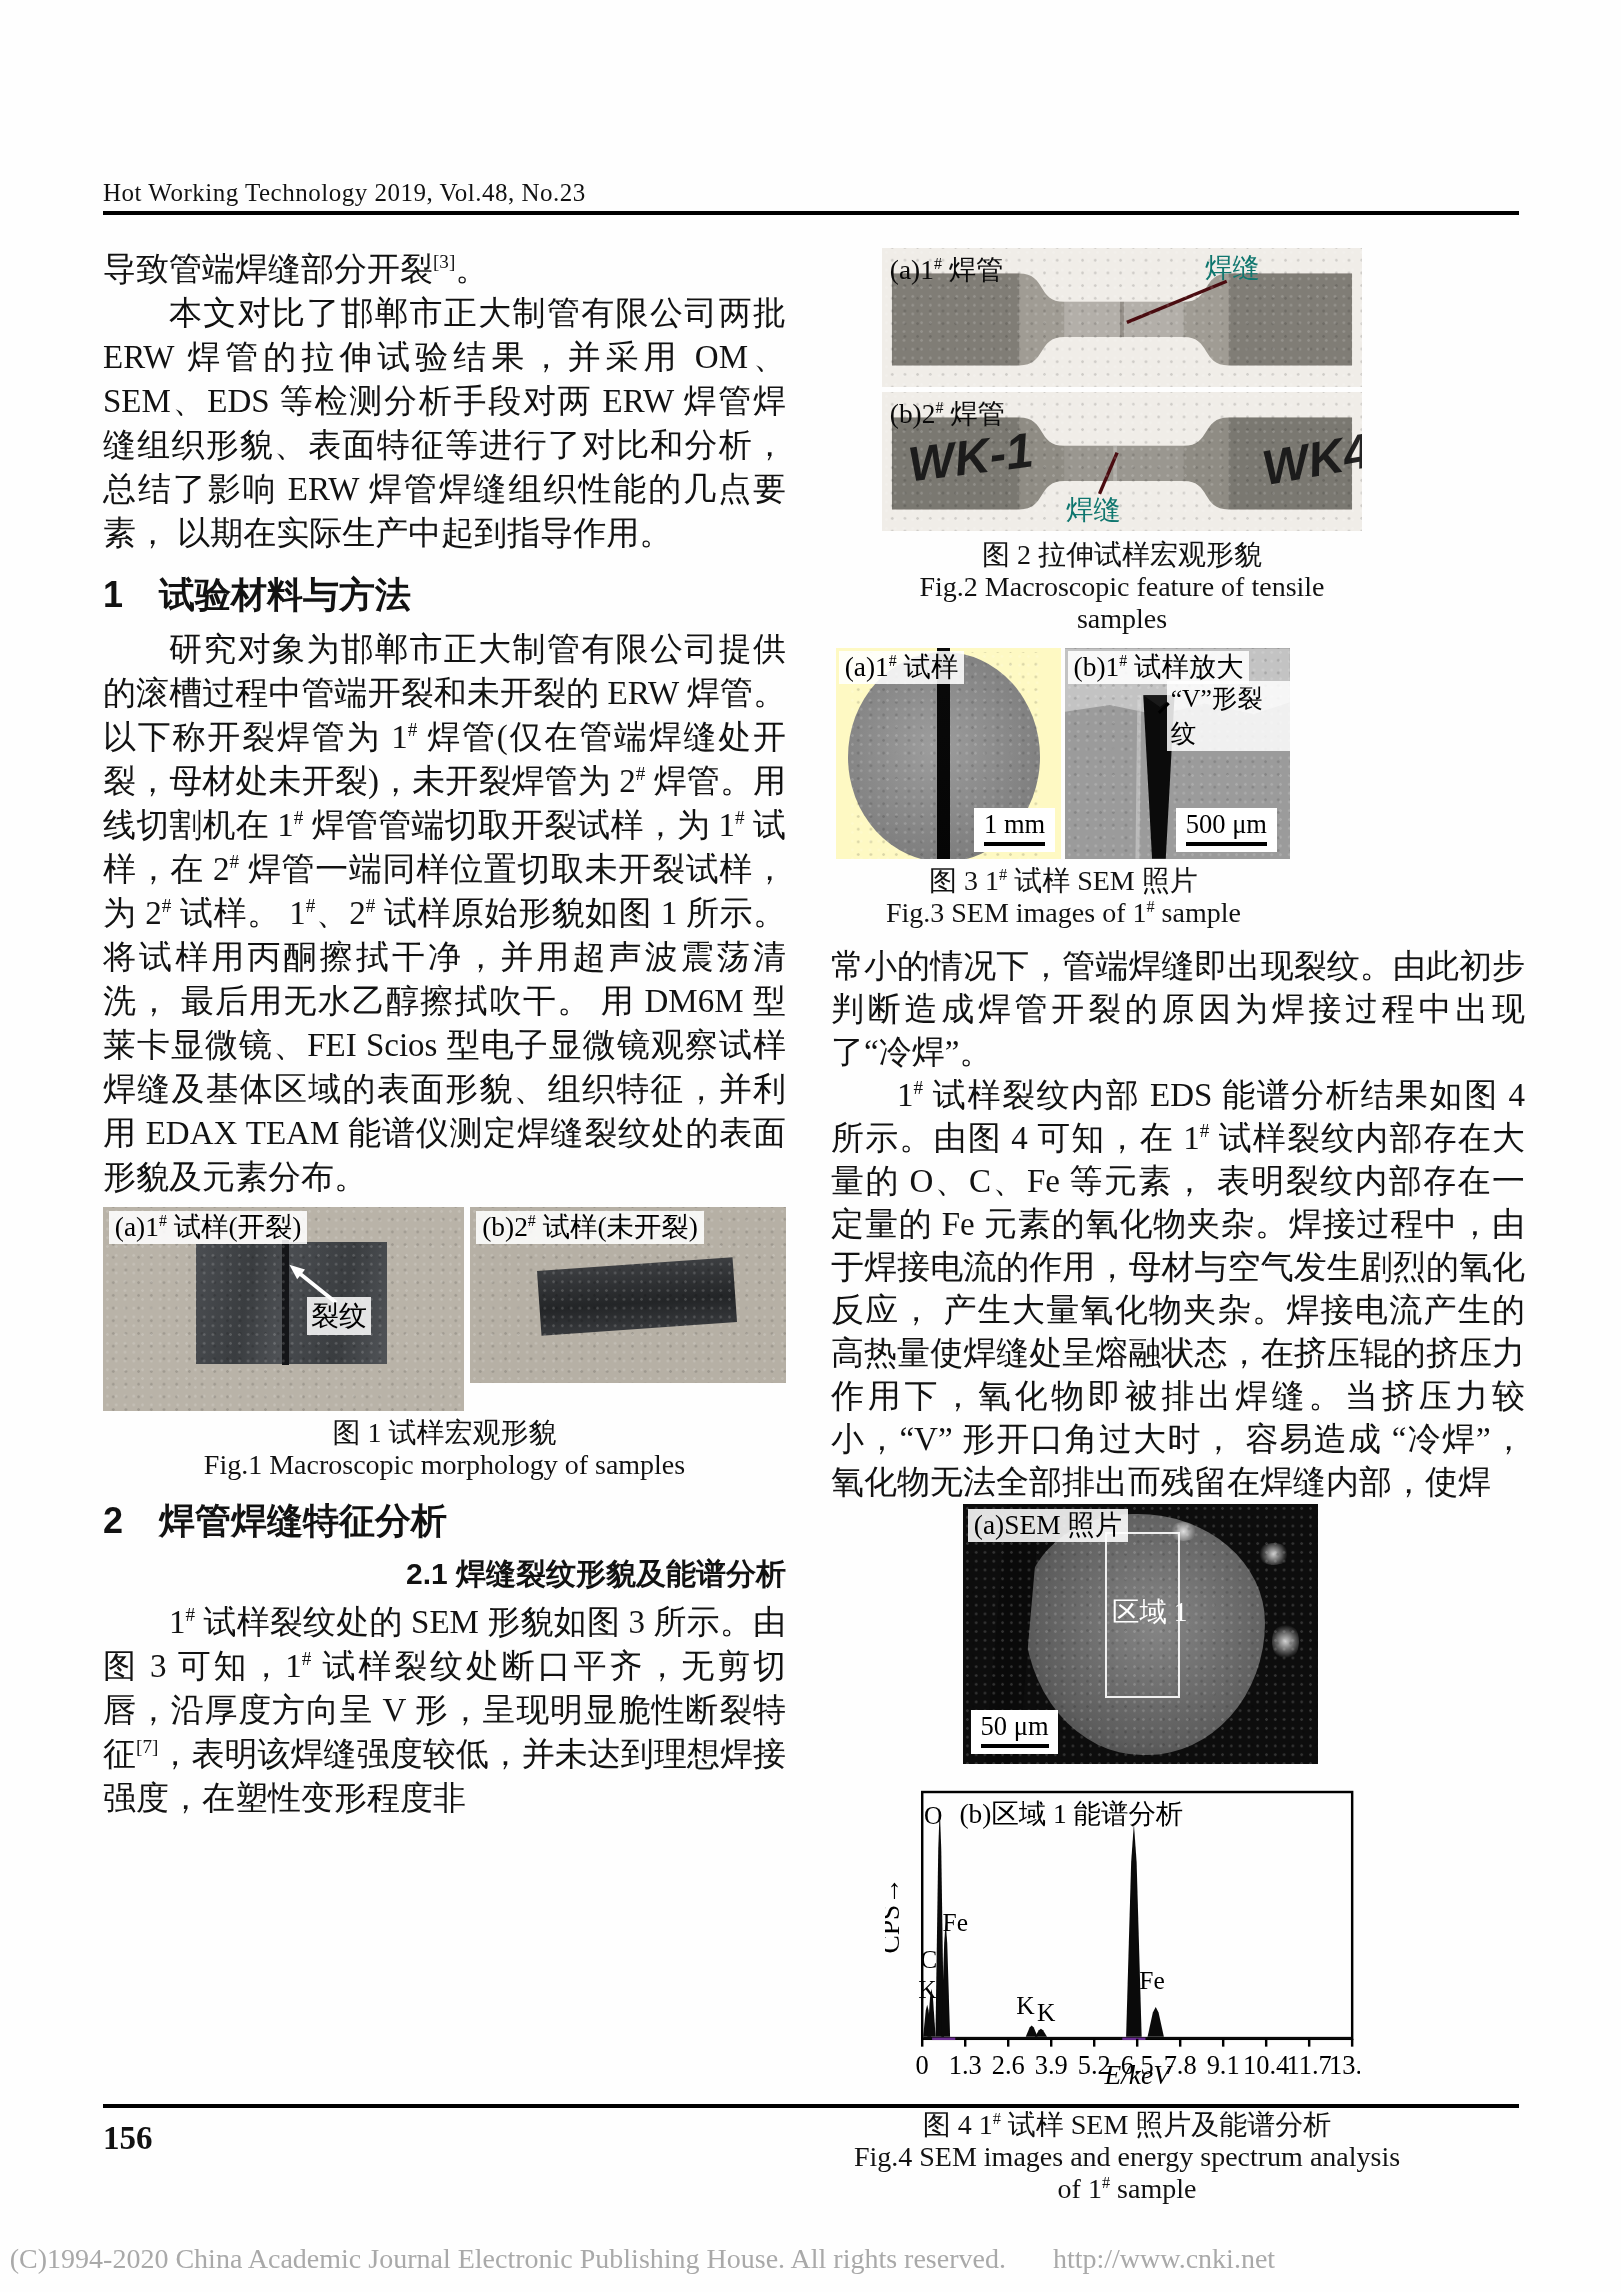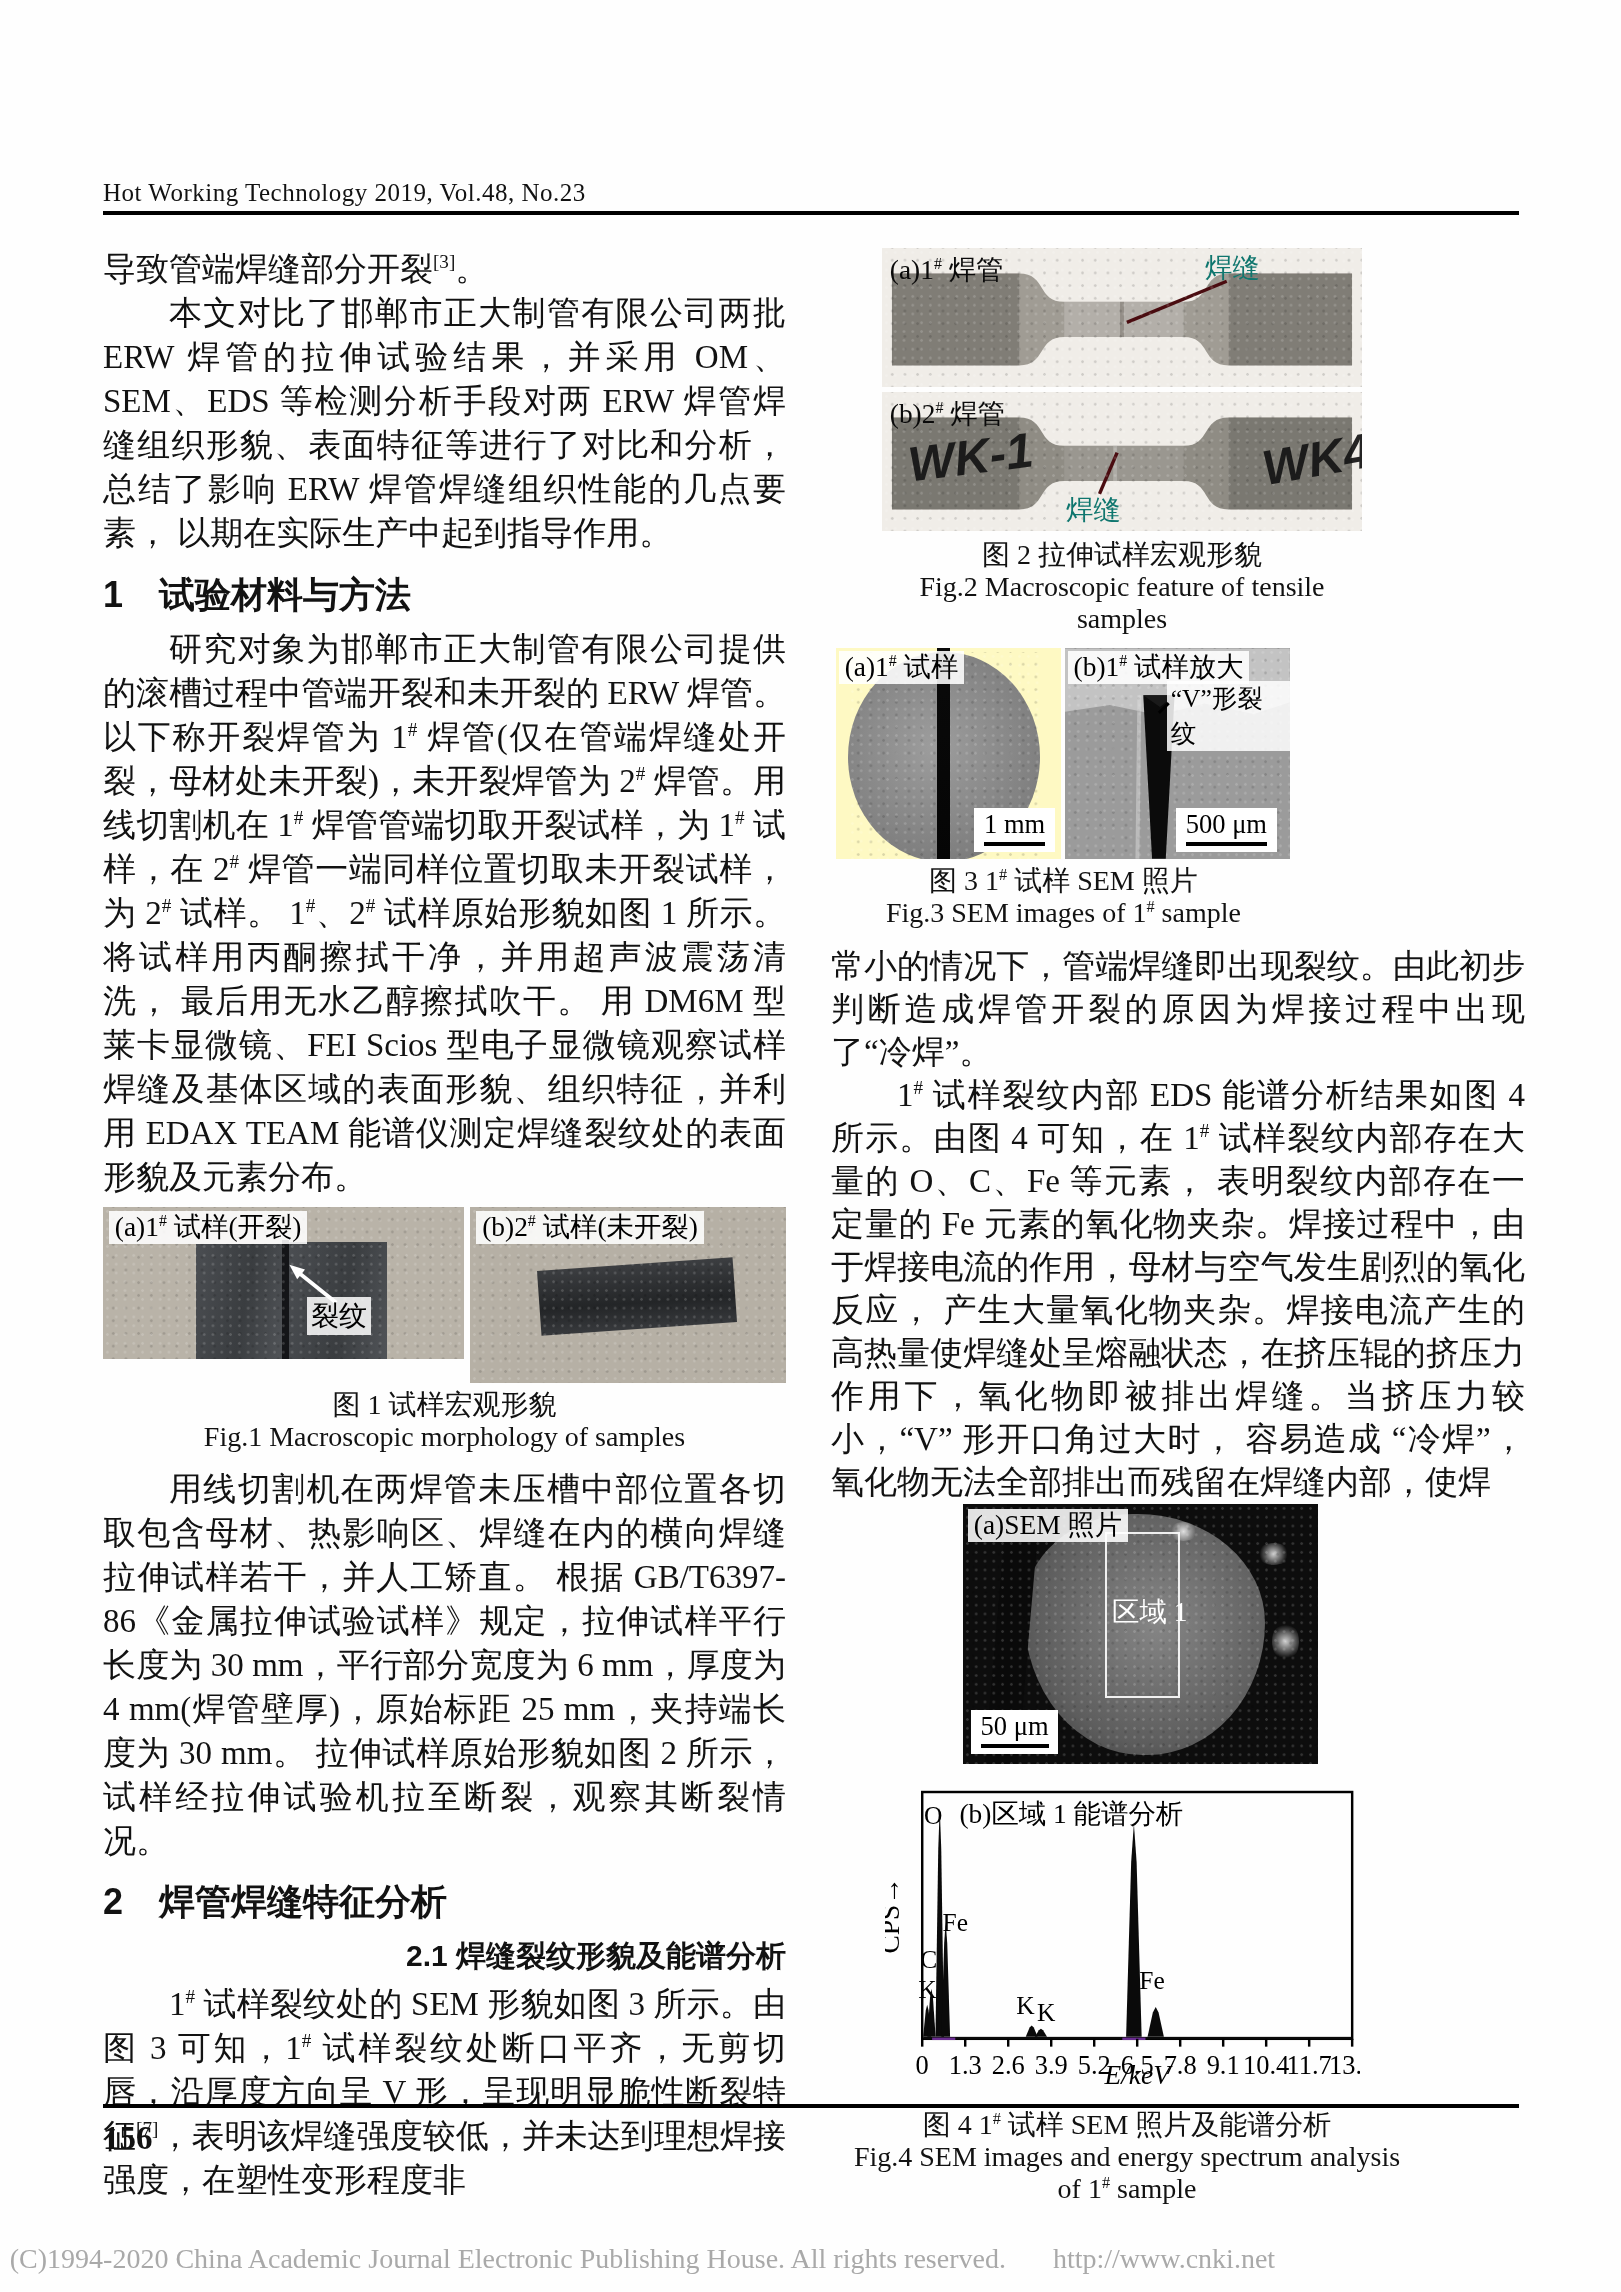--- a/index.html
+++ b/index.html
@@ -29,21 +29,21 @@
      background-image:radial-gradient(rgba(255,255,255,.16) 1px,transparent 1.6px),
                       radial-gradient(rgba(0,0,0,.14) 1px,transparent 1.6px);
      background-size:8.8px 8.8px,12.7px 12.7px;background-position:0 0,3.9px 5.9px;}
   .plabel{position:absolute;font-size:27.4px;line-height:31px;background:rgba(255,255,255,.88);
           color:#000;padding:1px 5.9px;z-index:5;}
   .scalebox{position:absolute;background:#fff;color:#000;font-size:26.5px;line-height:29px;
             padding:2px 9.8px 5.9px 9.8px;z-index:5;text-align:center;}
   .scalebox .bar{display:block;height:3.9px;background:#000;margin-top:2.9px;}
   
   .fig1-photos{display:flex;gap:6.9px;margin-top:7.8px;}
-  .fig1a{width:361px;height:152px;background:#b9b3a8;}
+  .fig1a{width:361px;height:204px;background:#b9b3a8;}
   .fig1b{width:316px;height:176px;background:#b6b0a5;}
   .steelblock{position:absolute;background:linear-gradient(100deg,#4b4e52,#3a3d40 55%,#515458);}
   .fig1-crack{position:absolute;background:#141518;}
   .anno-white{position:absolute;font-size:28px;color:#000;background:rgba(255,255,255,.85);
               padding:0 3.9px;z-index:6;}
   
   .fig2-wrap{width:549px;}
   .photo2{position:relative;width:480px;height:139px;background:#f0ede8;margin-left:51px;overflow:hidden;}
   .photo2 + .photo2{margin-top:4.9px;}
   .plabel2{position:absolute;top:3.9px;left:7.8px;font-size:27.4px;color:#0a0a0a;z-index:5;}
@@ -108,21 +108,20 @@
         <span class="anno-white" style="left:204px;top:90px;">裂纹</span>
       </div>
       <div class="photo fig1b speckle">
         <span class="plabel" style="top:3.9px;left:5.9px;">(b)2<sup>#</sup> 试样(未开裂)</span>
         <div class="steelblock" style="left:69px;top:57px;width:196px;height:65px;transform:rotate(-4deg);background:linear-gradient(#3c3e41,#232527 60%,#37393c);"></div>
       </div>
     </div>
     <div class="figcap first">图 1  试样宏观形貌</div>
     <div class="figcap">Fig.1  Macroscopic morphology of samples</div>
 
-    <p class="body indent" style="margin-top:13.7px;">用线切割机在两焊管未压槽中部位置各切取包含母材、热影响区、焊缝在内的横向焊缝拉伸试样若干，并人工矫直。 根据 GB/T6397-86《金属拉伸试验试样》规定，拉伸试样平行长度为 30 mm，平行部分宽度为 6 mm，厚度为 4 mm(焊管壁厚)，原始标距 25 mm，夹持端长度为 30 mm。 拉伸试样原始形貌如图 2 所示，试样经拉伸试验机拉至断裂，观察其断裂情况。</p>
     <h2 class="sec">2　焊管焊缝特征分析</h2>
     <h3 class="subsec">2.1  焊缝裂纹形貌及能谱分析</h3>
     <p class="body indent">1<sup>#</sup> 试样裂纹处的 SEM 形貌如图 3 所示。由图 3 可知，1<sup>#</sup> 试样裂纹处断口平齐，无剪切唇，沿厚度方向呈 V 形，呈现明显脆性断裂特征<sup>[7]</sup>，表明该焊缝强度较低，并未达到理想焊接强度，在塑性变形程度非</p>
   </div>
 
   <div class="col right">
 
     <div class="fig2-wrap">
       <div class="photo2 speckle">
         <span class="plabel2">(a)1<sup>#</sup> 焊管</span>

